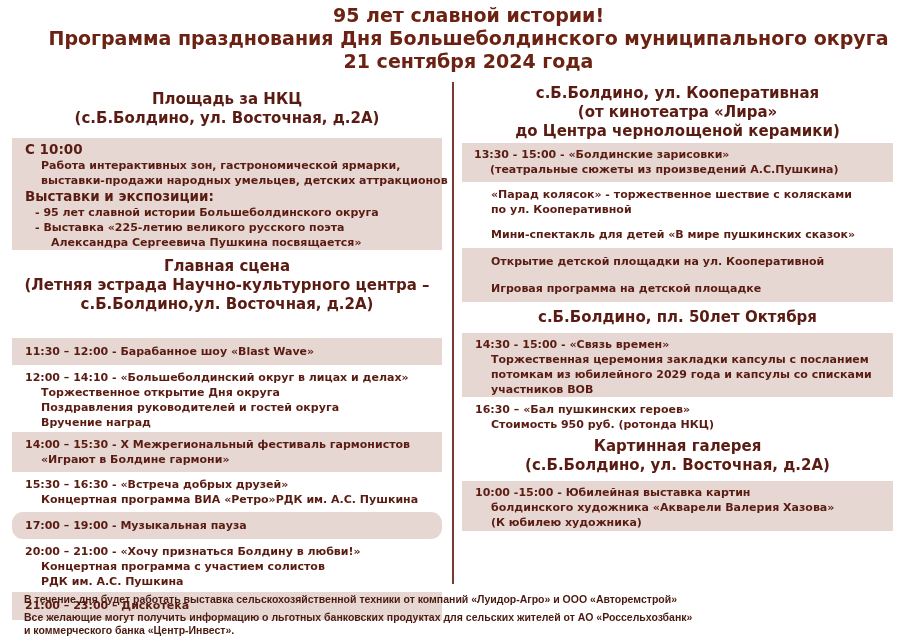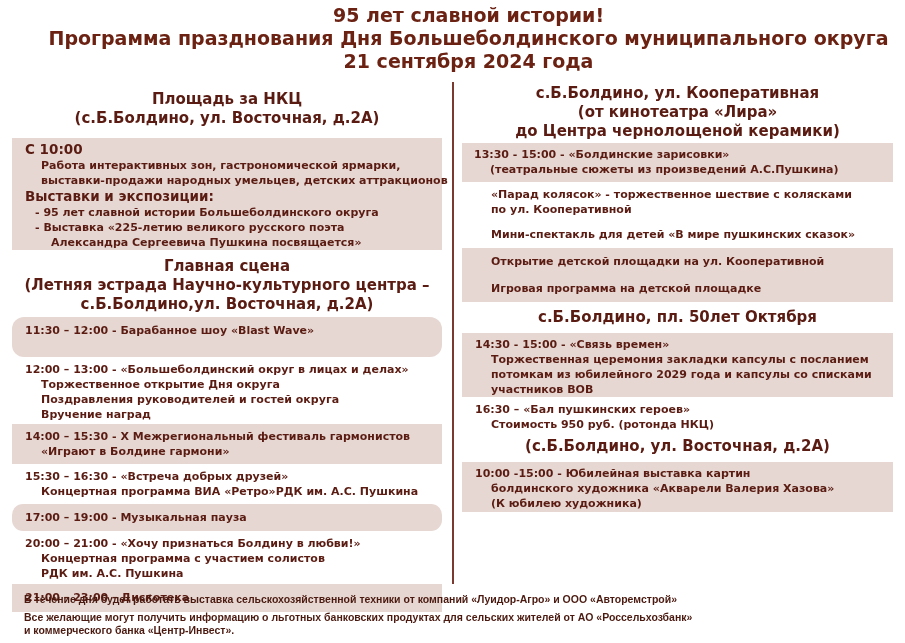--- a/index.html
+++ b/index.html
@@ -56,25 +56,25 @@
     <div class="sub2" style="padding-left:10px">- Выставка «225-летию великого русского поэта</div>
     <div class="sub3">Александра Сергеевича Пушкина посвящается»</div>
   </div>
 
   <div style="margin-top:7px;">
     <div class="venue">Главная сцена</div>
     <div class="venue">(Летняя эстрада Научно-культурного центра –</div>
     <div class="venue">с.Б.Болдино,ул. Восточная, д.2А)</div>
   </div>
 
-  <div class="box shaded" style="margin-top:3px; height:40px; padding-top:6px;border-radius:12px;">
+  <div class="box shaded" style="margin-top:24px; height:27px; padding-top:6px;">
     <div class="head">11:30 – 12:00 - Барабанное шоу «Blast Wave»</div>
   </div>
   <div class="box" style="height:67px; padding-top:5px;">
-    <div class="head">12:00 – 13:00 - «Большеболдинский округ в лицах и делах»</div>
+    <div class="head">12:00 – 14:10 - «Большеболдинский округ в лицах и делах»</div>
     <div class="sub">Торжественное открытие Дня округа</div>
     <div class="sub">Поздравления руководителей и гостей округа</div>
     <div class="sub">Вручение наград</div>
   </div>
   <div class="box shaded" style="height:40px; padding-top:5px;">
     <div class="head">14:00 – 15:30 - X Межрегиональный фестиваль гармонистов</div>
     <div class="sub">«Играют в Болдине гармони»</div>
   </div>
   <div class="box" style="height:40px; padding-top:5px;">
     <div class="head">15:30 – 16:30 - «Встреча добрых друзей»</div>
@@ -127,20 +127,21 @@
     <div class="sub">Торжественная церемония закладки капсулы с посланием</div>
     <div class="sub">потомкам из юбилейного 2029 года и капсулы со списками</div>
     <div class="sub">участников ВОВ</div>
   </div>
   <div class="box" style="height:40px; padding-top:5px;">
     <div class="head">16:30 – «Бал пушкинских героев»</div>
     <div class="sub">Стоимость 950 руб. (ротонда НКЦ)</div>
   </div>
 
   <div style="margin-top:0px;">
+    <div class="venue">Картинная галерея</div>
     <div class="venue">(с.Б.Болдино, ул. Восточная, д.2А)</div>
   </div>
 
   <div class="box shaded" style="margin-top:6px; height:50px; padding-top:4px;">
     <div class="head">10:00 -15:00 - Юбилейная выставка картин</div>
     <div class="sub">болдинского художника «Акварели Валерия Хазова»</div>
     <div class="sub">(К юбилею художника)</div>
   </div>
 </div>
 

